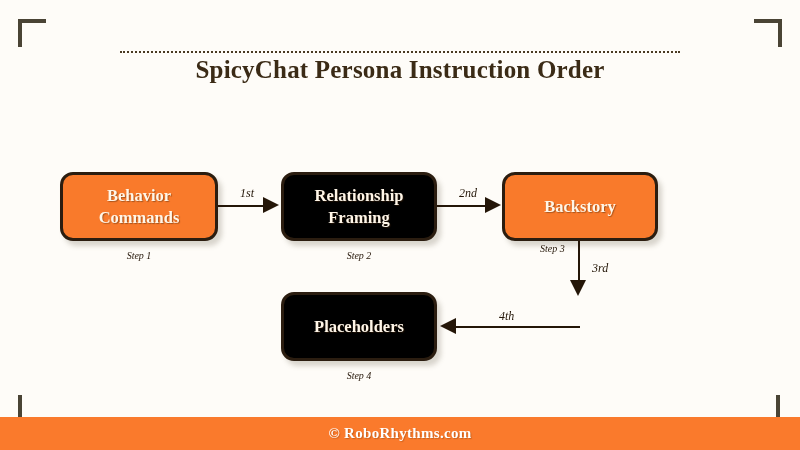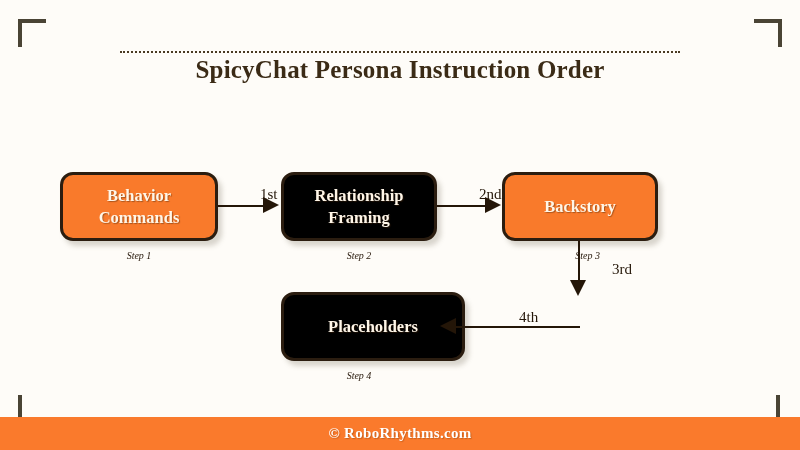--- a/index.html
+++ b/index.html
@@ -76,34 +76,34 @@
     line-height: 1.32;
     text-shadow: 1px 1px 1px rgba(70,40,10,0.45);
     padding: 0 8px;
   }
   .node.orange { background: #F97A2B; }
   .node.teal   { background: #000000; }
 
   #node-1 { left: 60px;  top: 172px; width: 158px; height: 69px; }
   #node-2 { left: 281px; top: 172px; width: 156px; height: 69px; }
   #node-3 { left: 502px; top: 172px; width: 156px; height: 69px; align-items: center; }
-  #node-4 { left: 281px; top: 292px; width: 184px; height: 69px; }
+  #node-4 { left: 281px; top: 292px; width: 156px; height: 69px; }
 
   
   .step-caption {
     position: absolute;
     font-style: italic;
     font-size: 10px;
     color: #241608;
     text-align: center;
     white-space: nowrap;
   }
   #cap-1 { left: 60px;  top: 250px; width: 158px; }
   #cap-2 { left: 281px; top: 250px; width: 156px; }
-  #cap-3 { left: 540px; top: 250px; width: 60px;  text-align: right; }
+  #cap-3 { left: 540px; top: 243px; width: 60px;  text-align: left; }
   #cap-4 { left: 281px; top: 370px; width: 156px; }
 
   
   .arrow-line-h {
     position: absolute;
     height: 0;
     border-top: 2.5px solid #241608;
   }
   .arrow-line-v {
     position: absolute;
@@ -139,24 +139,24 @@
   #arrow2-head { left: 485px; top: 197px; }
   
   #arrow3-line { left: 578px; top: 241px; height: 42px; }
   #arrow3-head { left: 570px; top: 280px; }
   
   #arrow4-line { left: 456px; top: 326px; width: 124px; }
   #arrow4-head { left: 440px; top: 318px; }
 
   .arrow-label {
     position: absolute;
-    font-size: 15px;
+    font-style: italic;
+    font-size: 12px;
     color: #241608;
     white-space: nowrap;
-    margin-left: 20px;
   }
   #lbl-1st { left: 240px; top: 186px; }
   #lbl-2nd { left: 459px; top: 186px; }
   #lbl-3rd { left: 592px; top: 261px; }
   #lbl-4th { left: 499px; top: 309px; }
 
   
   #footer {
     position: absolute;
     left: 0;

